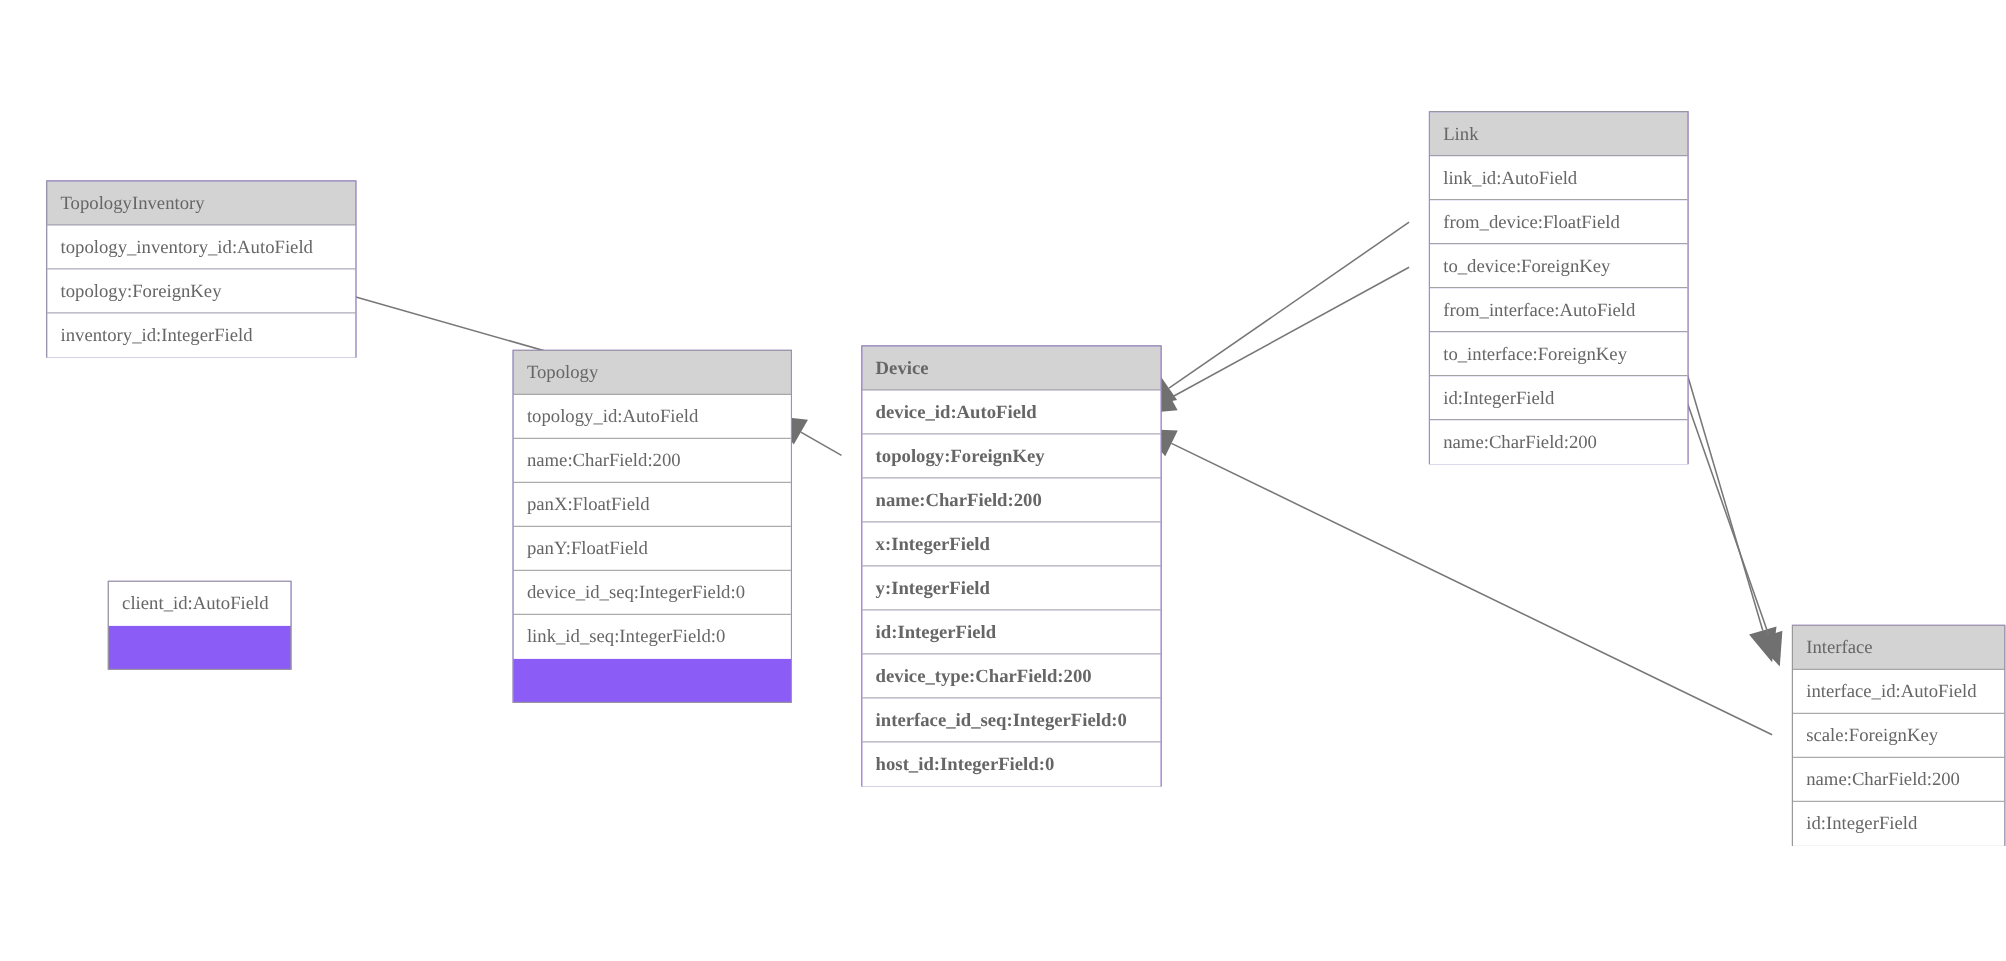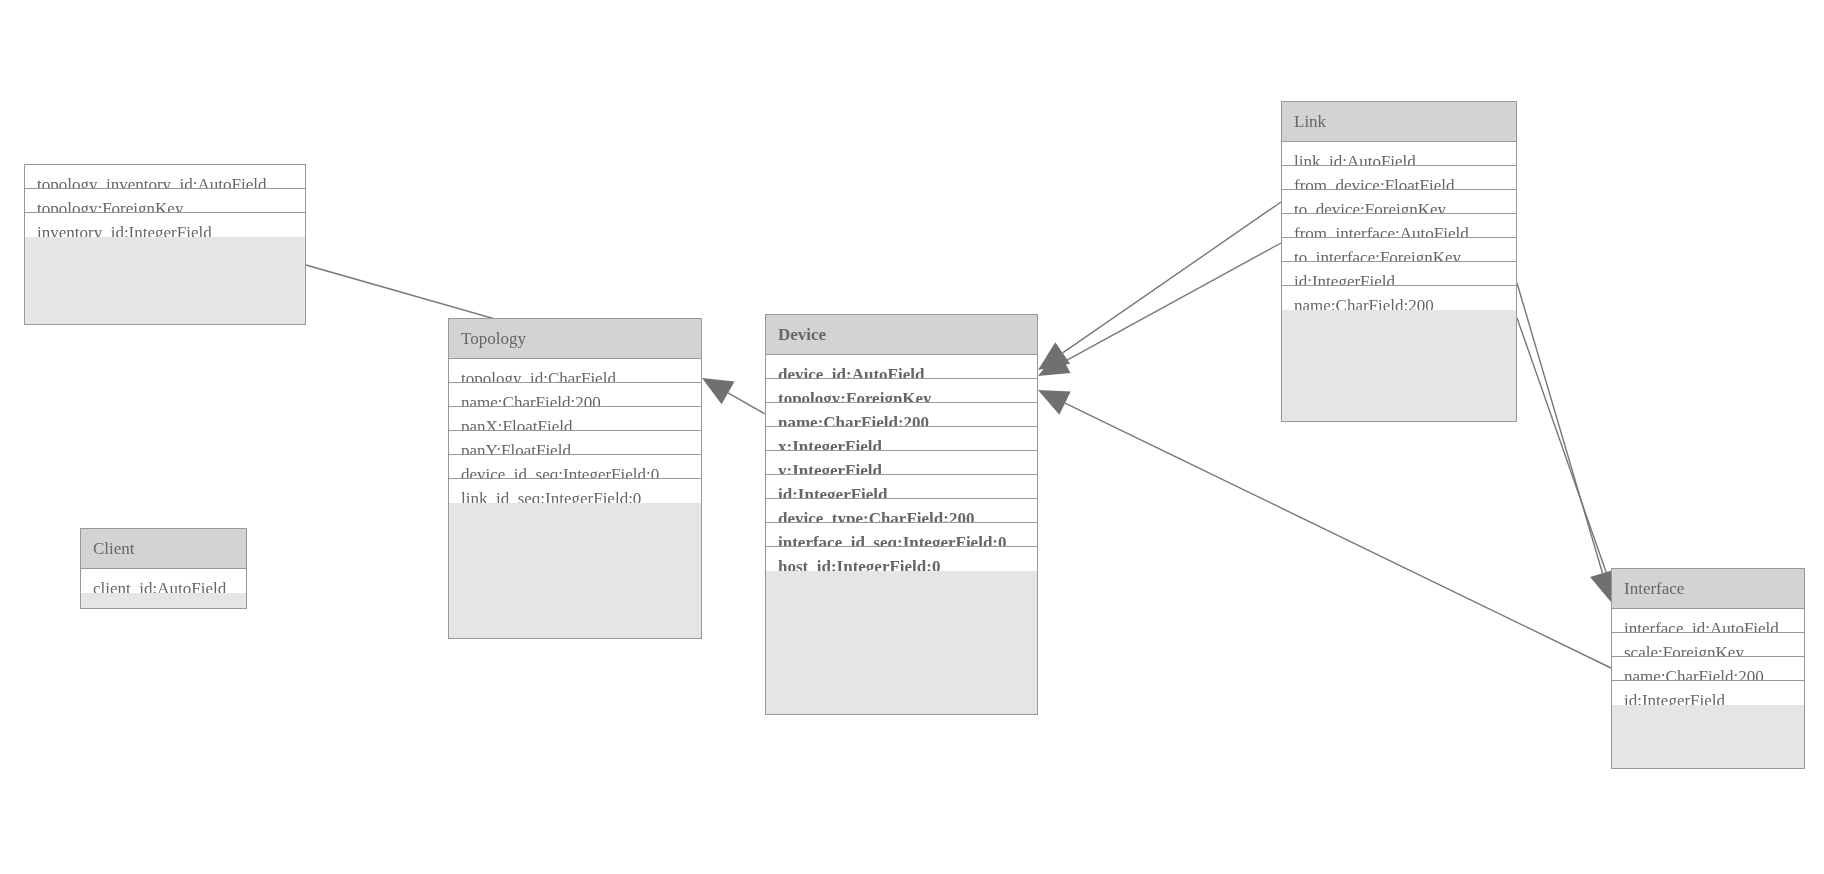--- a/index.html
+++ b/index.html
@@ -20,42 +20,43 @@
     left: 0;
     top: 0;
     width: 1824px;
     height: 874px;
     pointer-events: none;
   }
   .entity {
     position: absolute;
     box-sizing: border-box;
     border: 1px solid #999999;
-    background: #e5e5e5;
+    background: #8b5cf6;
     z-index: 2;
+    margin-left: 18px;
   }
   .entity-header {
     box-sizing: border-box;
     background: #d3d3d3;
     border-bottom: 1px solid #999999;
     color: #666666;
     font-size: 17px;
     line-height: 40px;
     height: 40px;
     padding: 0 0 0 12px;
     white-space: nowrap;
     overflow: hidden;
   }
   .entity-field {
     box-sizing: border-box;
     border-bottom: 1px solid #999999;
     color: #666666;
     font-size: 17px;
     line-height: 40px;
-    height: 24px;
+    height: 40px;
     padding: 0 0 0 12px;
     white-space: nowrap;
     overflow: hidden;
     background: #ffffff;
   }
   .entity-field:last-child {
     border-bottom: none;
   }
 </style>
 </head>
@@ -87,31 +88,31 @@
         <line x1="1517" y1="318" x2="1608.071975162702" y2="577.6903846223585" stroke="#777777" stroke-width="1.4"></line>
         <polygon points="1618,606 1595.8044751657242,581.9925287185209 1620.33947515968,573.388240526196" fill="#707070"></polygon>
       </g>
       <g>
         <line x1="1611" y1="668" x2="1064.9910601970157" y2="403.09513915317694" stroke="#777777" stroke-width="1.4"></line>
         <polygon points="1038,390 1070.6656204967258,391.3990130678034 1059.3164998973057,414.79126523855047" fill="#707070"></polygon>
       </g>
     </svg>
   <div id="entities-layer">
       <div class="entity" style="left: 24px; top: 164px; width: 282px; height: 161px;">
+        <div class="entity-header">TopologyInventory</div>
         <div class="entity-field">topology_inventory_id:AutoField</div>
         <div class="entity-field">topology:ForeignKey</div>
         <div class="entity-field">inventory_id:IntegerField</div>
       </div>
       <div class="entity" style="left: 80px; top: 528px; width: 167px; height: 81px;">
-        <div class="entity-header">Client</div>
         <div class="entity-field">client_id:AutoField</div>
       </div>
       <div class="entity" style="left: 448px; top: 318px; width: 254px; height: 321px;">
         <div class="entity-header">Topology</div>
-        <div class="entity-field">topology_id:CharField</div>
+        <div class="entity-field">topology_id:AutoField</div>
         <div class="entity-field">name:CharField:200</div>
         <div class="entity-field">panX:FloatField</div>
         <div class="entity-field">panY:FloatField</div>
         <div class="entity-field">device_id_seq:IntegerField:0</div>
         <div class="entity-field">link_id_seq:IntegerField:0</div>
       </div>
       <div class="entity" style="left: 765px; top: 314px; width: 273px; height: 401px; font-weight: bold;">
         <div class="entity-header">Device</div>
         <div class="entity-field">device_id:AutoField</div>
         <div class="entity-field">topology:ForeignKey</div>

